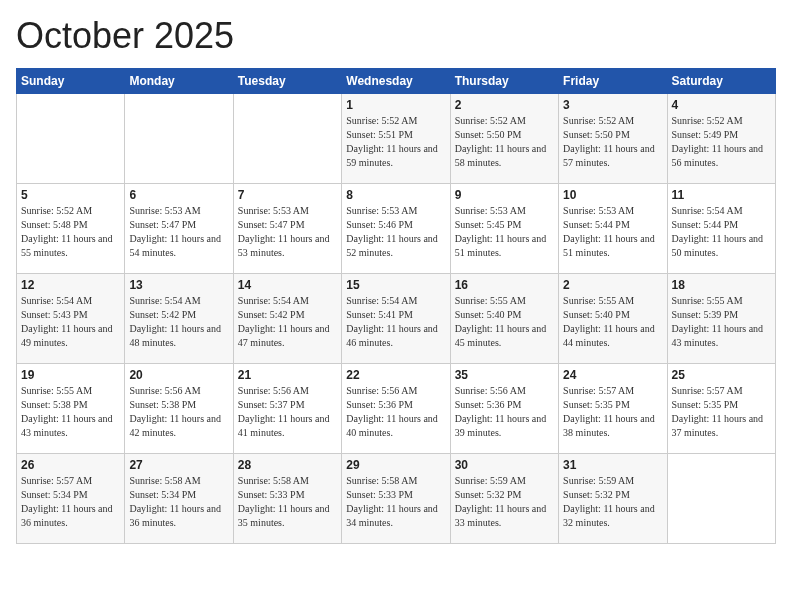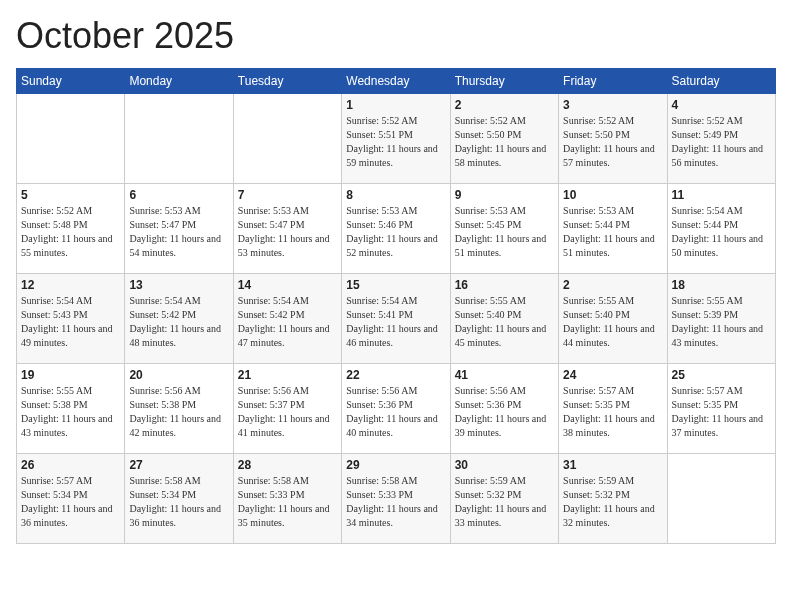--- a/index.html
+++ b/index.html
@@ -43,21 +43,21 @@
     }
     table {
       width: 100%;
       border-collapse: collapse;
       table-layout: fixed;
     }
     thead tr th {
       background-color: #2255aa;
       color: #fff;
       font-size: 12px;
-      font-weight: normal;
+      font-weight: bold;
       padding: 5px 4px;
       text-align: left;
       border: 1px solid #2255aa;
     }
     tbody tr td {
       vertical-align: top;
       border: 1px solid #ccc;
       padding: 4px 4px;
       font-size: 10.5px;
       color: #222;
@@ -241,21 +241,21 @@
 Sunset: 5:37 PM
 Daylight: 11 hours and 41 minutes.</div>
         </td>
         <td>
           <span class="day-number">22</span>
           <div class="day-info" style="white-space: pre-line;">Sunrise: 5:56 AM
 Sunset: 5:36 PM
 Daylight: 11 hours and 40 minutes.</div>
         </td>
         <td>
-          <span class="day-number">41</span>
+          <span class="day-number">35</span>
           <div class="day-info" style="white-space: pre-line;">Sunrise: 5:56 AM
 Sunset: 5:36 PM
 Daylight: 11 hours and 39 minutes.</div>
         </td>
         <td>
           <span class="day-number">24</span>
           <div class="day-info" style="white-space: pre-line;">Sunrise: 5:57 AM
 Sunset: 5:35 PM
 Daylight: 11 hours and 38 minutes.</div>
         </td>

